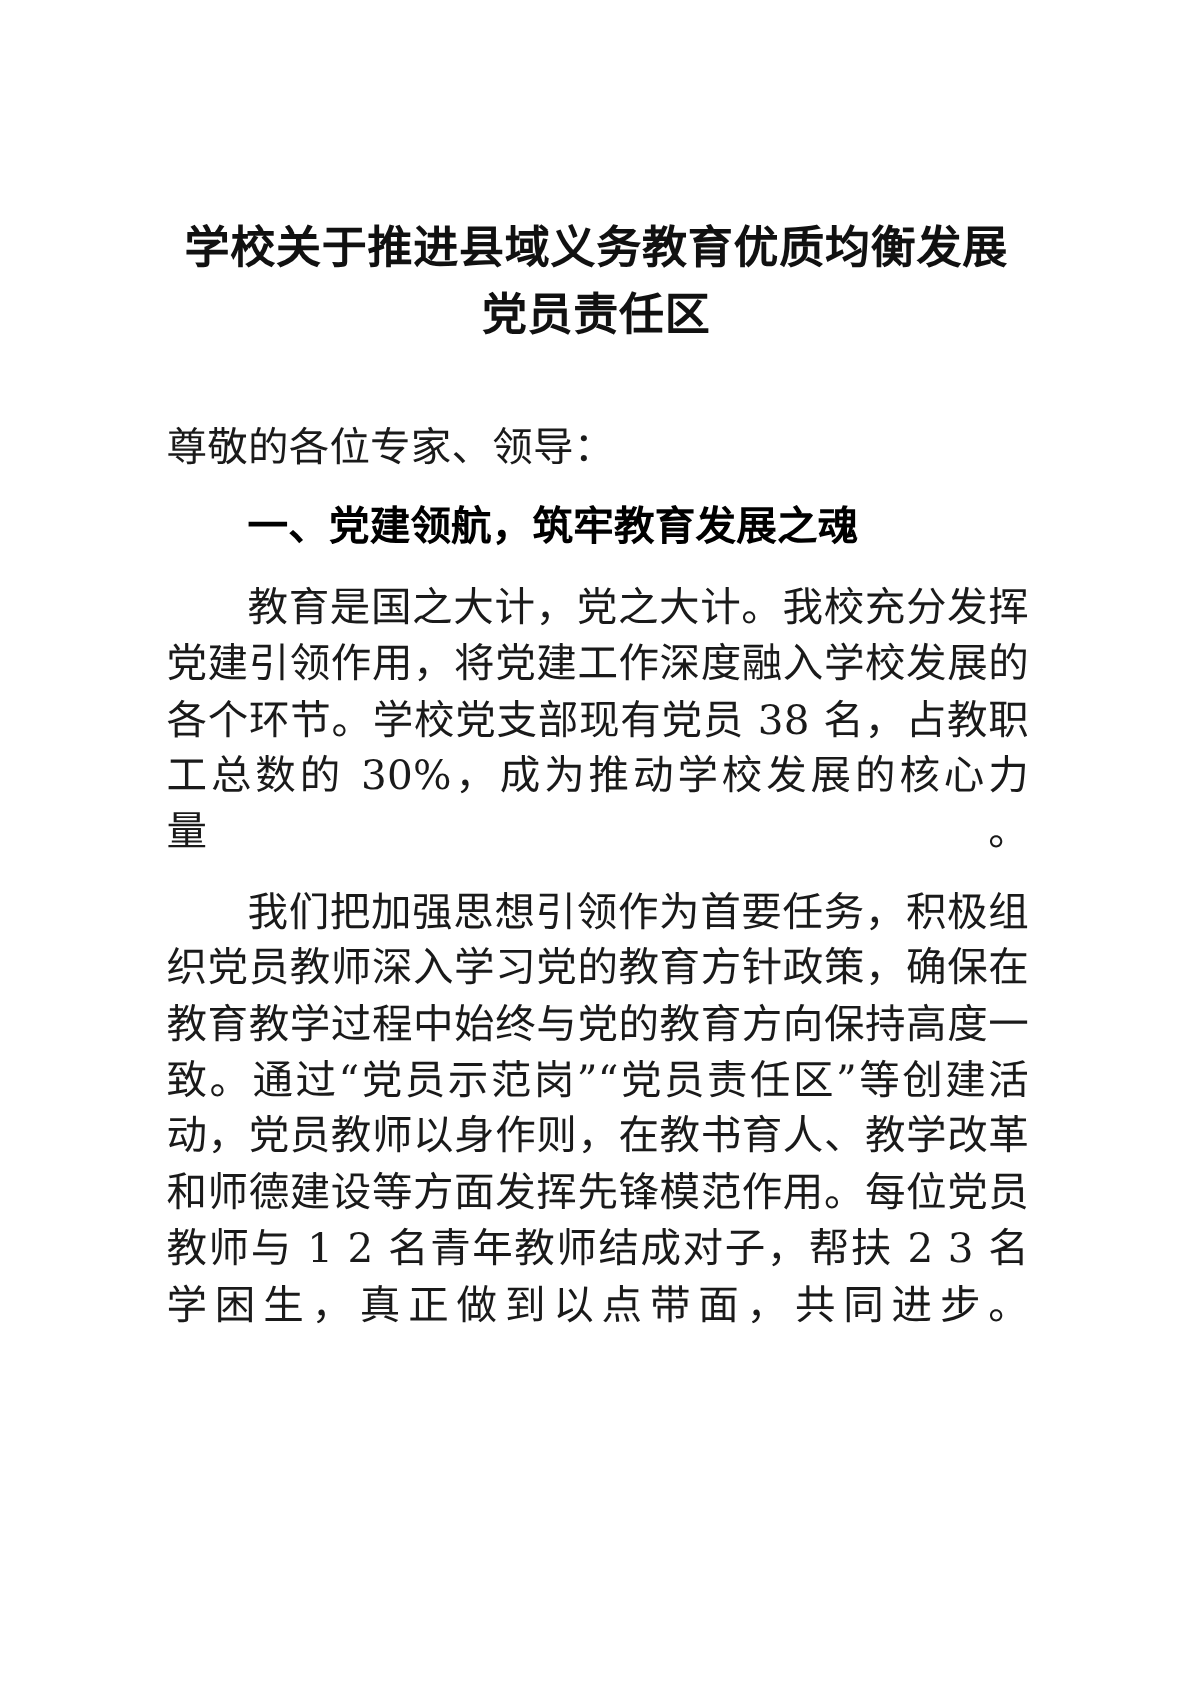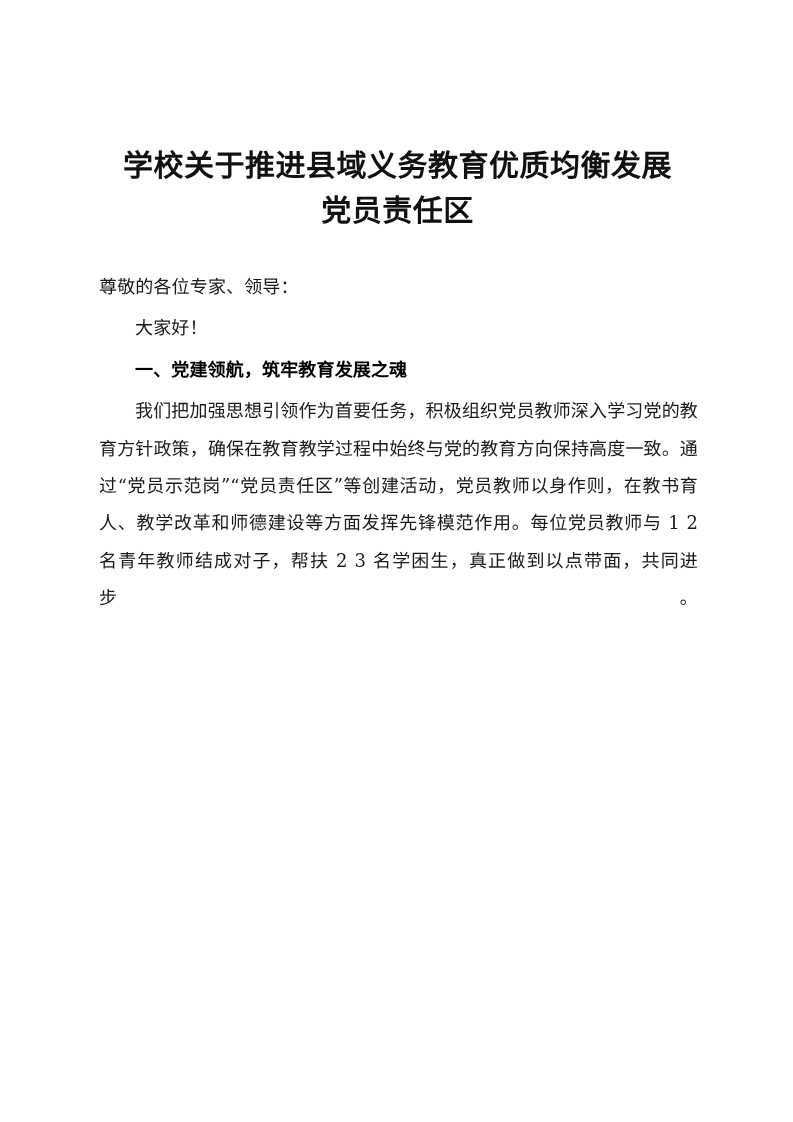--- a/index.html
+++ b/index.html
@@ -49,22 +49,22 @@
 
   
   .body-block {
     position: absolute;
     left: 95px;
     top: 264px;
     width: 607px;
   }
 
   p.para {
-    margin: 4px;
-    font-size: 18px;
+    margin: 16px;
+    font-size: 27px;
     line-height: 37.4px;
     text-align: justify;
     text-justify: inter-character;
     text-align-last: left;
     letter-spacing: 0.15px;
     color: #1a1a1a;
     font-family: "DejaVu Serif", "Liberation Serif", serif;
     word-break: break-all;
   }
 
@@ -96,23 +96,23 @@
 
   <div class="doc-title">
     <span class="tline">学校关于推进县域义务教育优质均衡发展</span>
     <span class="tline">党员责任区</span>
   </div>
 
   <div class="body-block">
 
     <p class="para flush">尊敬的各位专家、领导：</p>
 
-    <p class="para indent">大家好！</p>
 
 
     <p class="para heading">一、党建领航，筑牢教育发展之魂</p>
 
+    <p class="para indent justify-full">教育是国之大计，党之大计。我校充分发挥党建引领作用，将党建工作深度融入学校发展的各个环节。学校党支部现有党员 38 名，占教职工总数的 30%，成为推动学校发展的核心力量。</p>
 
     <p class="para indent justify-full">我们把加强思想引领作为首要任务，积极组织党员教师深入学习党的教育方针政策，确保在教育教学过程中始终与党的教育方向保持高度一致。通过“党员示范岗”“党员责任区”等创建活动，党员教师以身作则，在教书育人、教学改革和师德建设等方面发挥先锋模范作用。每位党员教师与 1 2 名青年教师结成对子，帮扶 2 3 名学困生，真正做到以点带面，共同进步。</p>
 
   </div>
 
 </div>
 
 </body></html>

